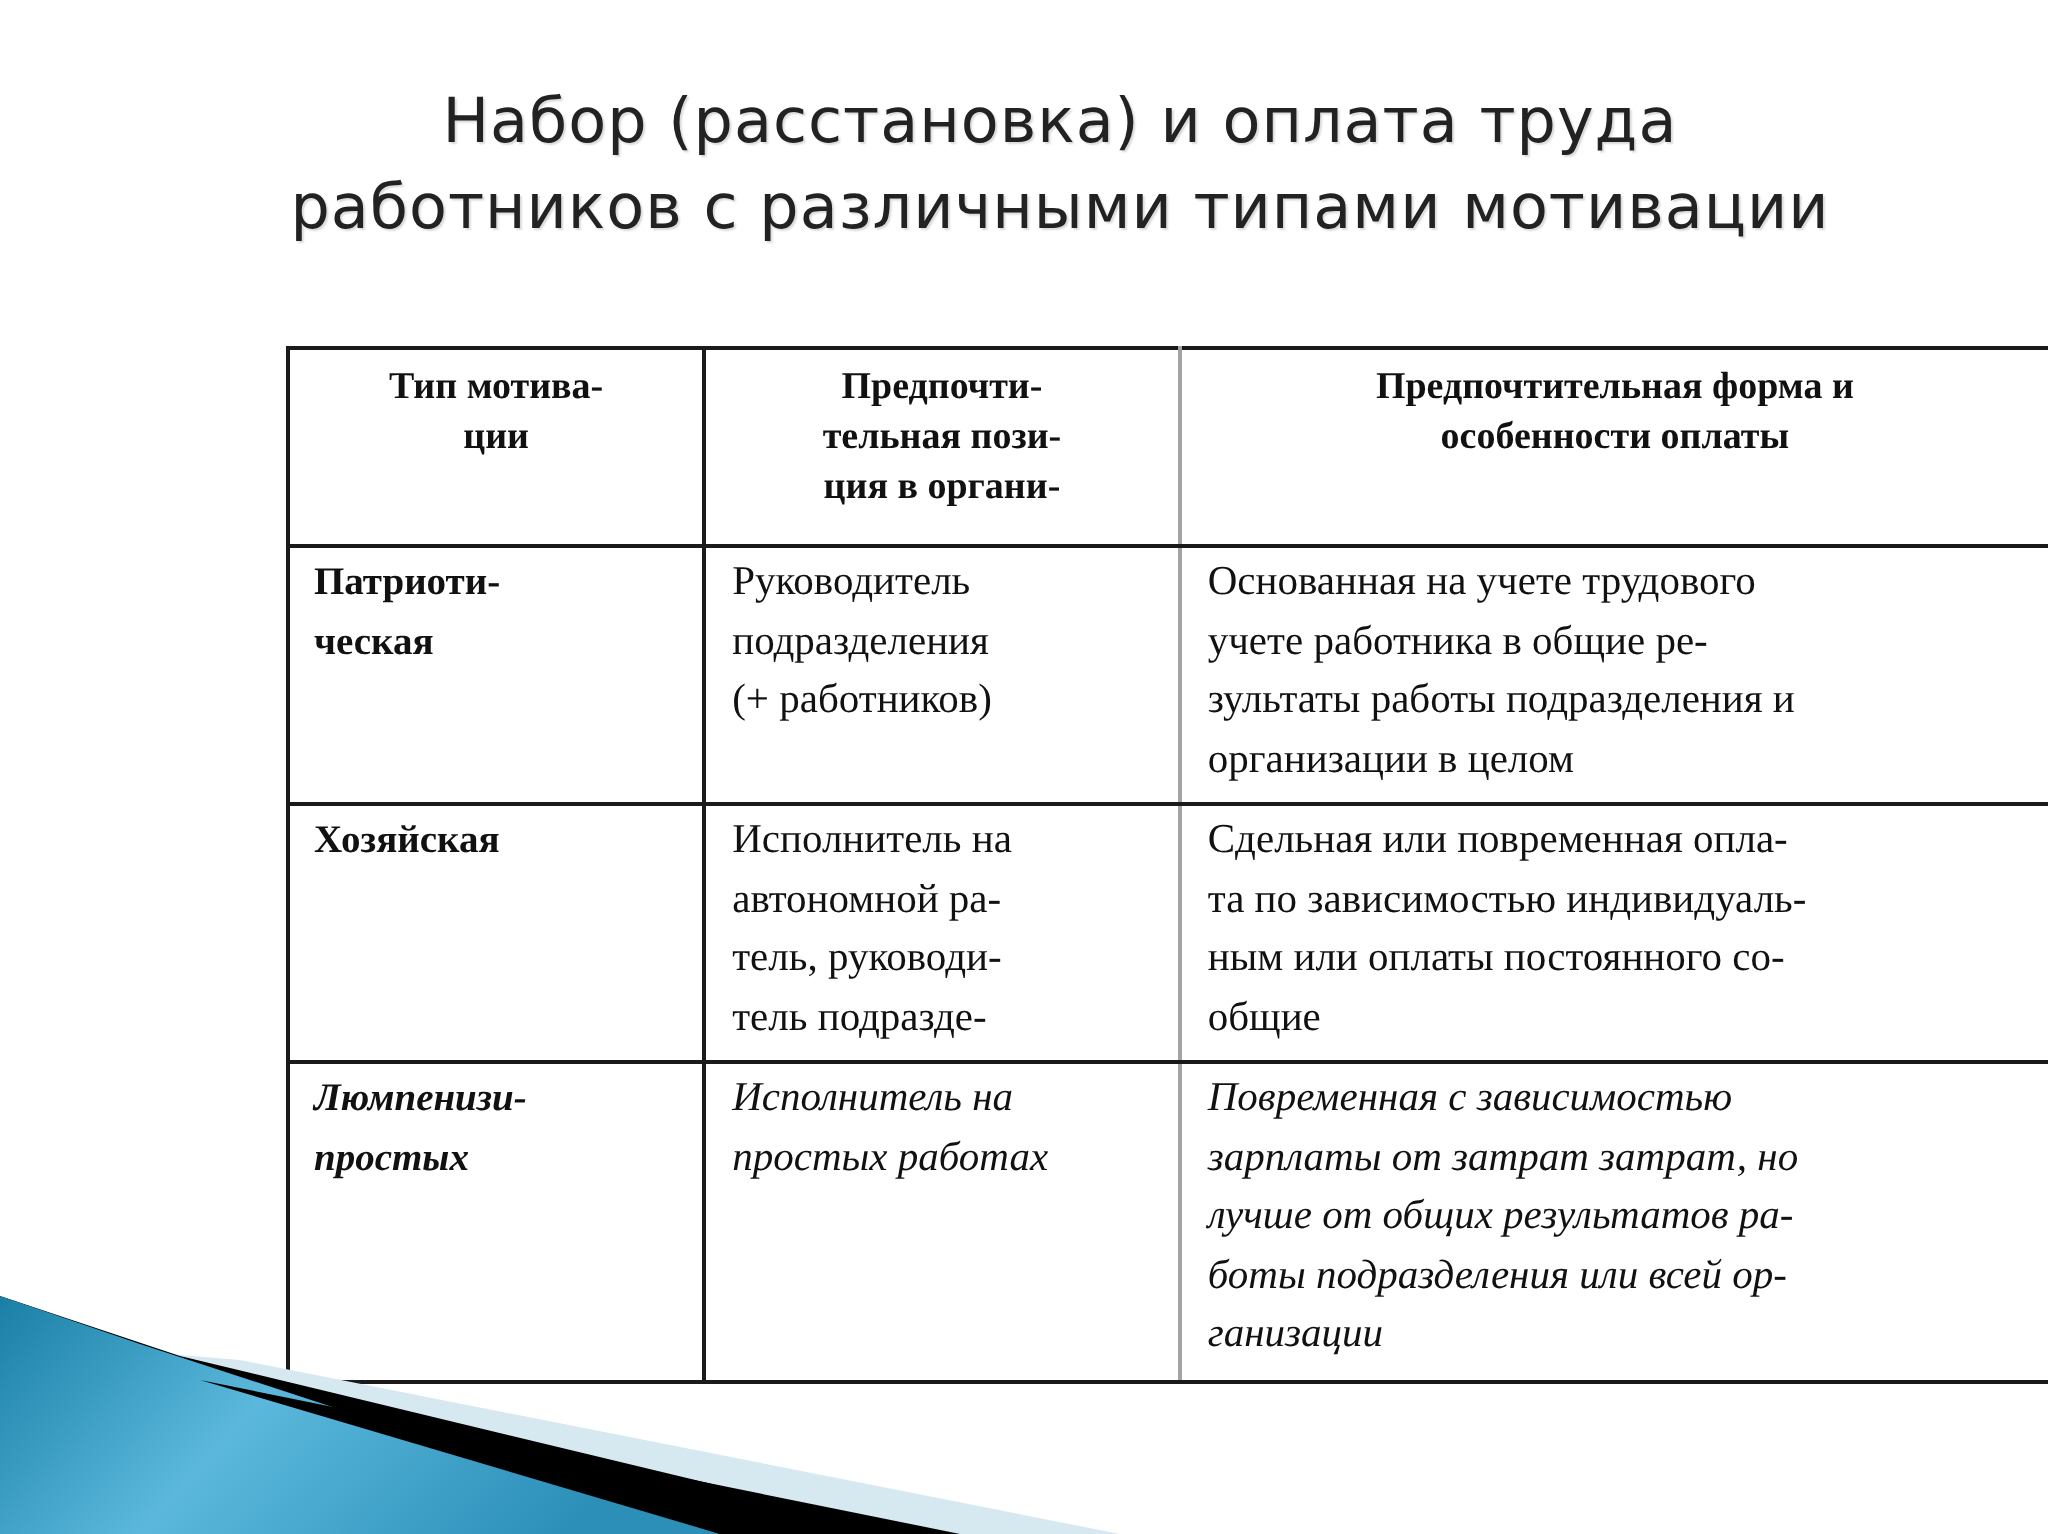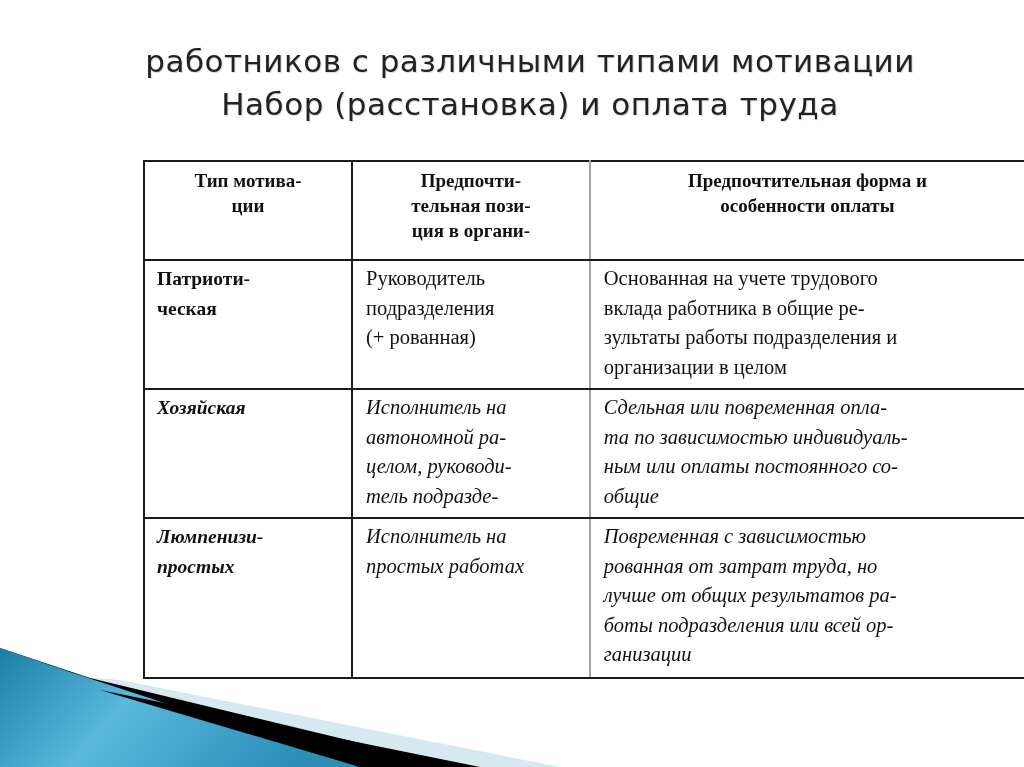--- a/index.html
+++ b/index.html
@@ -5,47 +5,47 @@
     html, body { margin:0; padding:0; }
     body { width:1024px; height:767px; background:#ffffff; position:relative; overflow:hidden; }
     .title {
       position:absolute; left:100px; top:40px; width:860px;
       text-align:center; font-family:"DejaVu Sans", sans-serif;
       font-size:31px; line-height:43px; color:#222; letter-spacing:0.5px;
       text-shadow: 1px 1px 1px rgba(0,0,0,0.15);
     }
     .title span { display:block; }
     .tbl {
-      position:absolute; left:143px; top:160px;
+      position:absolute; left:143px; top:173px;
       border-collapse:collapse;
       font-family:"Liberation Serif", serif; color:#111;
     }
     .tbl td, .tbl th {
       border-top:2px solid #1a1a1a; border-bottom:2px solid #1a1a1a;
       vertical-align:top; padding:0;
     }
     .tbl .c1 { width:171px; border-left:2px solid #1a1a1a; border-right:2px solid #1a1a1a; }
     .tbl .c2 { width:199px; border-right:2px solid #a3a3a3; }
     .tbl .c3 { width:398px; }
     .tbl th { font-weight:bold; font-size:19px; line-height:25px; text-align:center; height:99px; padding-top:6px; box-sizing:border-box; }
     .tbl td { font-size:20.5px; line-height:29.5px; padding:3px 25px 0 13px; }
     .tbl td.c1 { font-weight:bold; font-size:19.5px; padding-left:12px; }
     .tbl th .line { display:block; }
     .tbl td .line { display:block; white-space:nowrap; }
     .r1 td { height:124px; }
-    .r2 td { height:124px;font-style:italic; }
+    .r2 td { height:124px; }
     .r3 td { height:155px;font-style:italic; }
     .swoosh { position:absolute; left:0; top:0; width:1024px; height:767px; pointer-events:none; }
   </style>
 </head>
 <body>
 
 <div class="title">
+  <span>Набор (расстановка) и оплата труда</span>
   <span>работников с различными типами мотивации</span>
-  <span>Набор (расстановка) и оплата труда</span>
 </div>
 
 <table class="tbl">
   <tbody>
       <tr>
     <th class="c1">
       <span class="line">Тип мотива-</span>
       <span class="line">ции</span>
     </th>
     <th class="c2">
@@ -59,58 +59,58 @@
     </th>
   </tr>
   <tr class="r1">
     <td class="c1">
       <span class="line">Патриоти-</span>
       <span class="line">ческая</span>
     </td>
     <td class="c2">
       <span class="line">Руководитель</span>
       <span class="line">подразделения</span>
-      <span class="line">(+ рованная)</span>
+      <span class="line">(+ работников)</span>
     </td>
     <td class="c3">
       <span class="line">Основанная на учете трудового</span>
-      <span class="line">вклада работника в общие ре-</span>
+      <span class="line">учете работника в общие ре-</span>
       <span class="line">зультаты работы подразделения и</span>
       <span class="line">организации в целом</span>
     </td>
   </tr>
   <tr class="r2">
     <td class="c1">
       <span class="line">Хозяйская</span>
     </td>
     <td class="c2">
       <span class="line">Исполнитель на</span>
       <span class="line">автономной ра-</span>
-      <span class="line">целом, руководи-</span>
+      <span class="line">тель, руководи-</span>
       <span class="line">тель подразде-</span>
     </td>
     <td class="c3">
       <span class="line">Сдельная или повременная опла-</span>
       <span class="line">та по зависимостью индивидуаль-</span>
       <span class="line">ным или оплаты постоянного со-</span>
       <span class="line">общие</span>
     </td>
   </tr>
   <tr class="r3">
     <td class="c1">
       <span class="line">Люмпенизи-</span>
       <span class="line">простых</span>
     </td>
     <td class="c2">
       <span class="line">Исполнитель на</span>
       <span class="line">простых работах</span>
     </td>
     <td class="c3">
       <span class="line">Повременная с зависимостью</span>
-      <span class="line">рованная от затрат труда, но</span>
+      <span class="line">зарплаты от затрат затрат, но</span>
       <span class="line">лучше от общих результатов ра-</span>
       <span class="line">боты подразделения или всей ор-</span>
       <span class="line">ганизации</span>
     </td>
   </tr>
 </tbody>
   </table>
 
 <svg class="swoosh" viewBox="0 0 1024 767" preserveAspectRatio="none">
   <defs>

